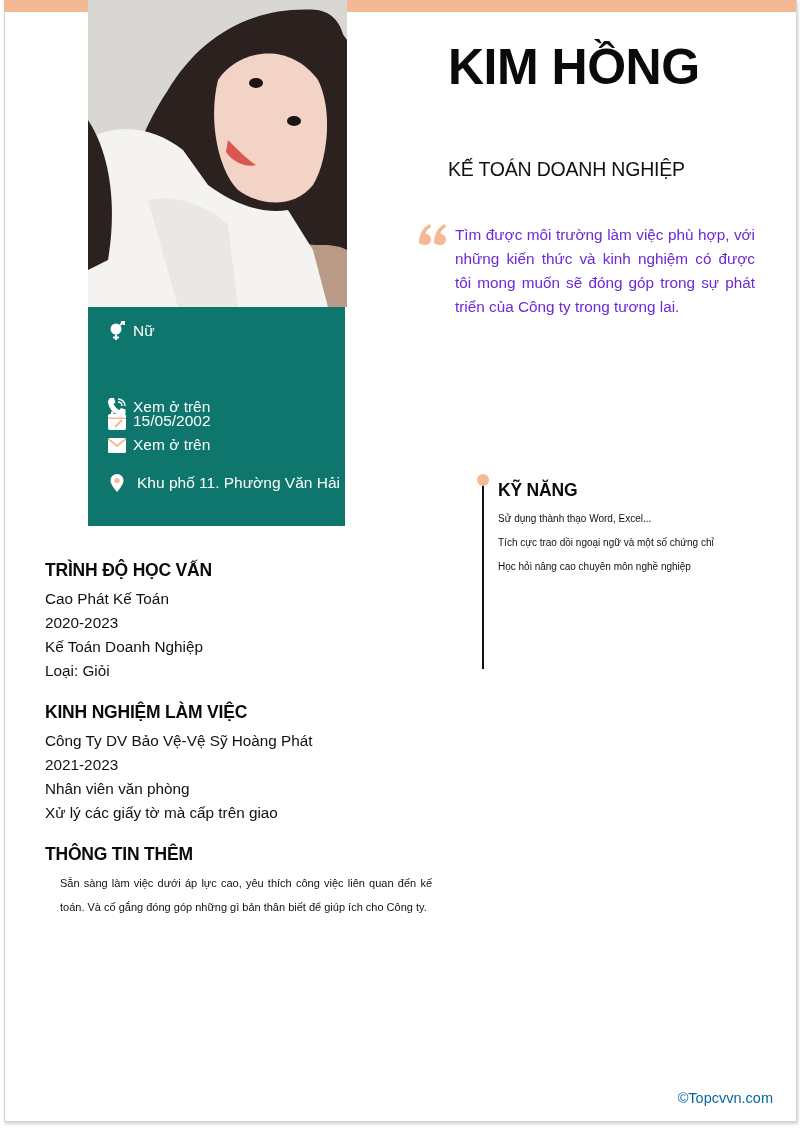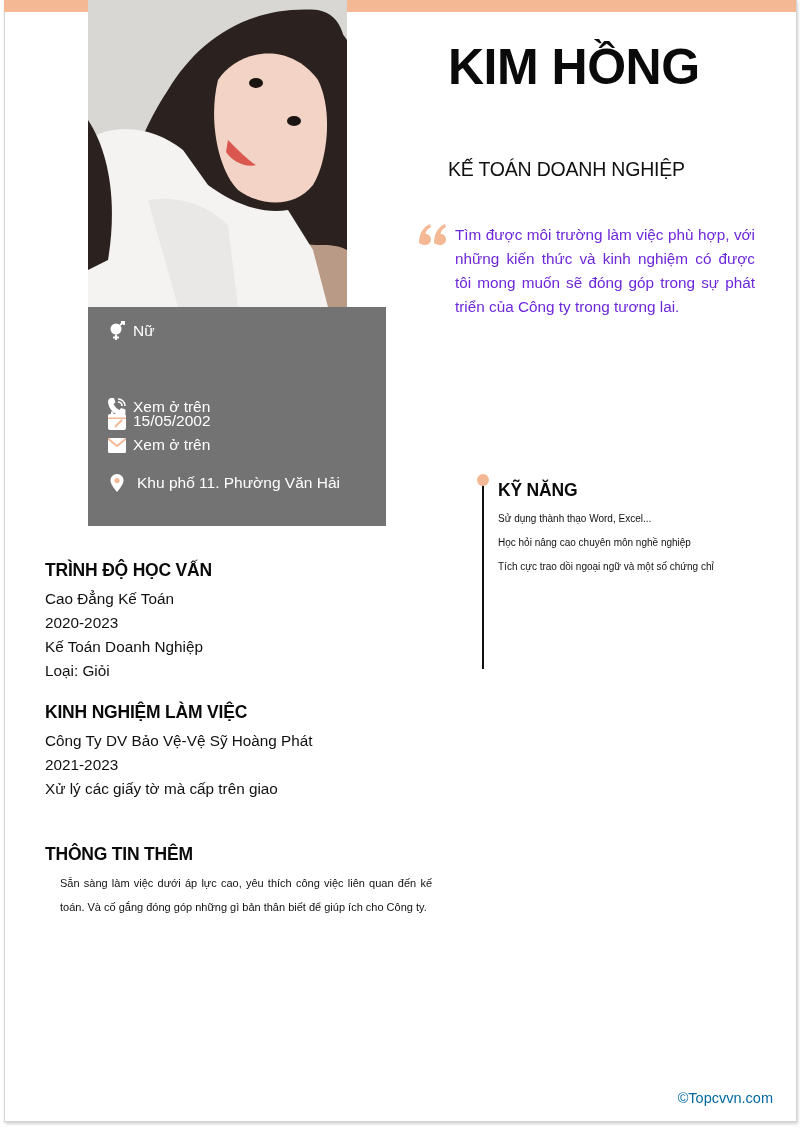--- a/index.html
+++ b/index.html
@@ -13,21 +13,21 @@
     background: #fff; border: 1px solid #d4d4d4; border-top: none;
     box-shadow: 1px 2px 3px rgba(0,0,0,0.18);
   }
   .topbar { position: absolute; left: 4px; top: 0; width: 792px; height: 12px; background: #f5b895; }
   .photo {
     position: absolute; left: 88px; top: 0; width: 259px; height: 307px; overflow: hidden;
     background: linear-gradient(180deg, #dcdcd8 0%, #d9d8d4 30%, #e8e6e3 60%, #f2f0ee 100%);
   }
   .photo svg { display: block; }
   .infobox {
-    position: absolute; left: 88px; top: 307px; width: 298px; height: 219px; background: #737373;
+    position: absolute; left: 88px; top: 307px; width: 257px; height: 219px; background: #0f766e;
   }
   .info-row {
     position: absolute; left: 18px; display: flex; align-items: center; color: #fff;
     font-size: 15.5px; white-space: nowrap;
   }
   .info-row .ico { width: 22px; height: 22px; margin-right: 5px; display: inline-flex; align-items: center; justify-content: center; }
   .name {
     position: absolute; left: 448px; top: 38px; font-weight: bold; font-size: 50px; line-height: 58px;
     letter-spacing: -0.5px; color: #0a0a0a;
   }
@@ -145,36 +145,37 @@
     <path d="M16 22 C16 13 20 6 27 3 L28 6 C24 8 22.5 11 22.5 13 C26 13 28 15.5 28 18.5 C28 21.5 25.5 24 22.5 24 C18.5 24 16 22 16 22 Z" fill="#f5b895"></path>
   </svg>
 </div>
 <div class="objective">Tìm được môi trường làm việc phù hợp, với những kiến thức và kinh nghiệm có được tôi mong muốn sẽ đóng góp trong sự phát triển của Công ty trong tương lai.</div>
 
 <div class="skills-line"></div>
 <div class="skills-dot"></div>
 <div class="skills">
   <div class="sec-heading">KỸ NĂNG</div>
   <div class="item">Sử dụng thành thạo Word, Excel...</div>
+  <div class="item">Tích cực trao dồi ngoại ngữ và một số chứng chỉ</div>
   <div class="item">Học hỏi nâng cao chuyên môn nghề nghiệp</div>
-  <div class="item">Tích cực trao dồi ngoại ngữ và một số chứng chỉ</div>
 </div>
 
 <div class="left-section" style="top:560px;">
   <div class="sec-heading">TRÌNH ĐỘ HỌC VẤN</div>
-  <div class="line">Cao Đẳng Kế Toán</div>
+  <div class="line">Cao Phát Kế Toán</div>
   <div class="line">2020-2023</div>
   <div class="line">Kế Toán Doanh Nghiệp</div>
   <div class="line">Loại: Giỏi</div>
 </div>
 
 <div class="left-section" style="top:702px;">
   <div class="sec-heading">KINH NGHIỆM LÀM VIỆC</div>
   <div class="line">Công Ty DV Bảo Vệ-Vệ Sỹ Hoàng Phát</div>
   <div class="line">2021-2023</div>
+  <div class="line">Nhân viên văn phòng</div>
   <div class="line">Xử lý các giấy tờ mà cấp trên giao</div>
 </div>
 
 <div class="left-section" style="top:844px;">
   <div class="sec-heading">THÔNG TIN THÊM</div>
   <div class="extra-text">Sẵn sàng làm việc dưới áp lực cao, yêu thích công việc liên quan đến kế toán. Và cố gắng đóng góp những gì bản thân biết để giúp ích cho Công ty.</div>
 </div>
 
 <div class="footer">©Topcvvn.com</div>
 

